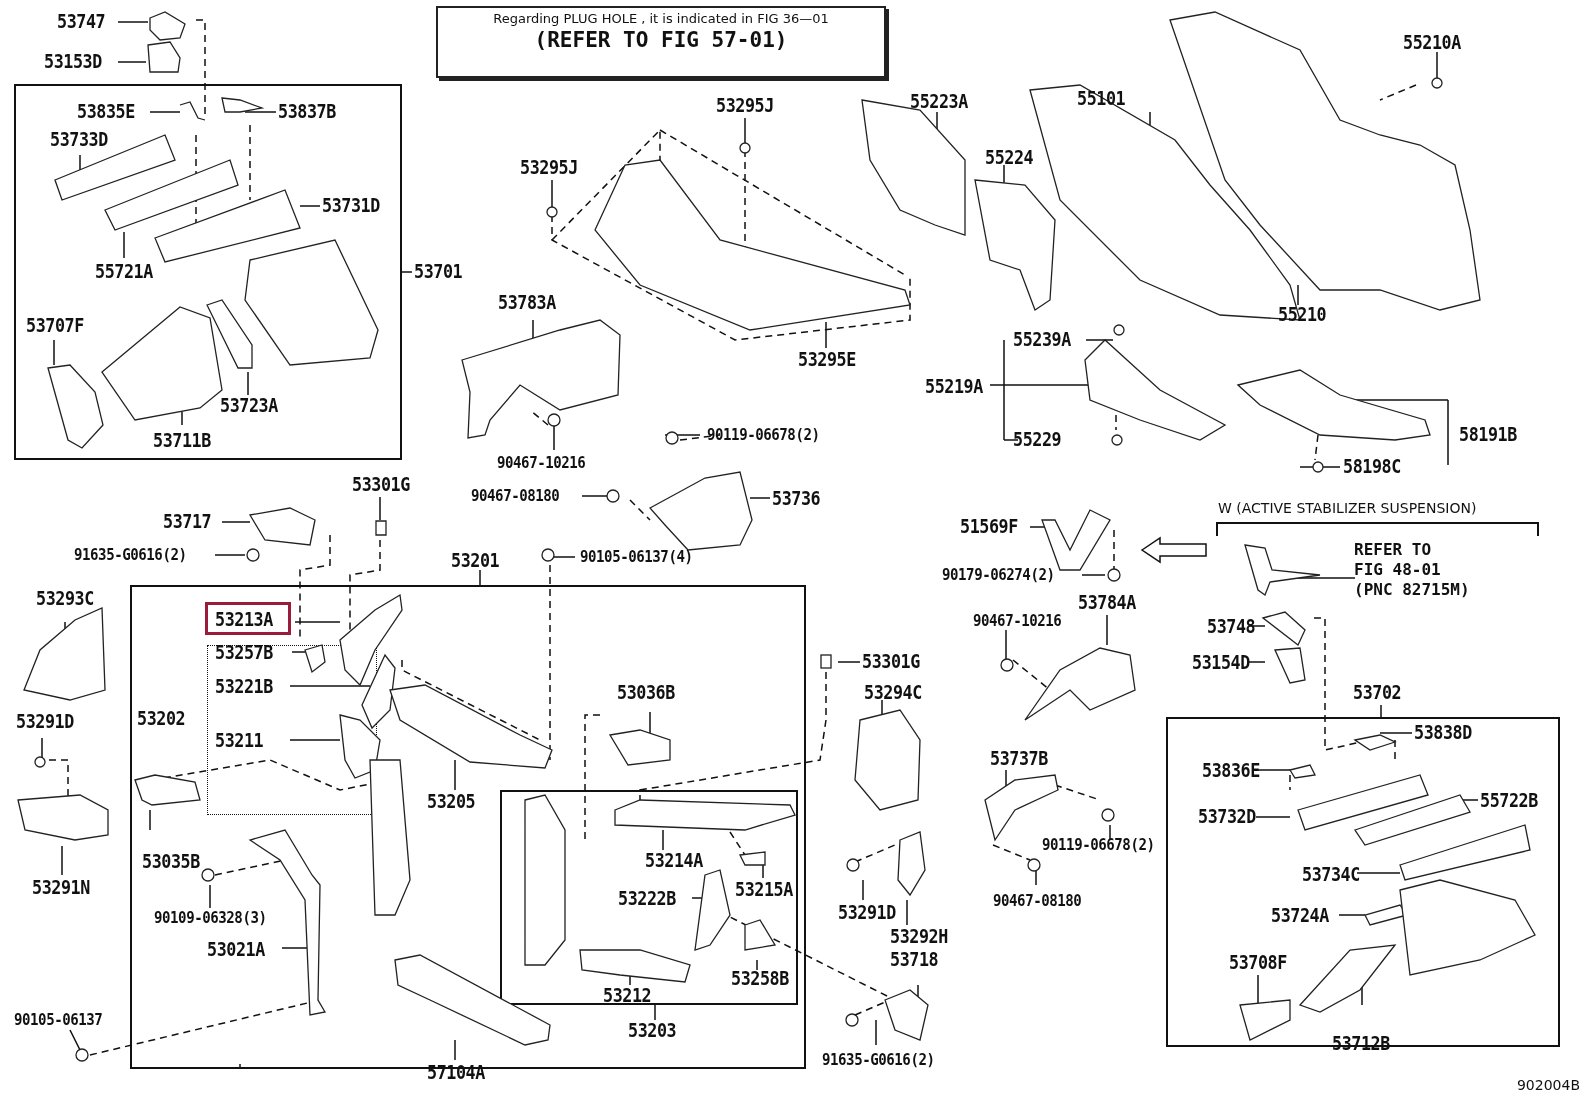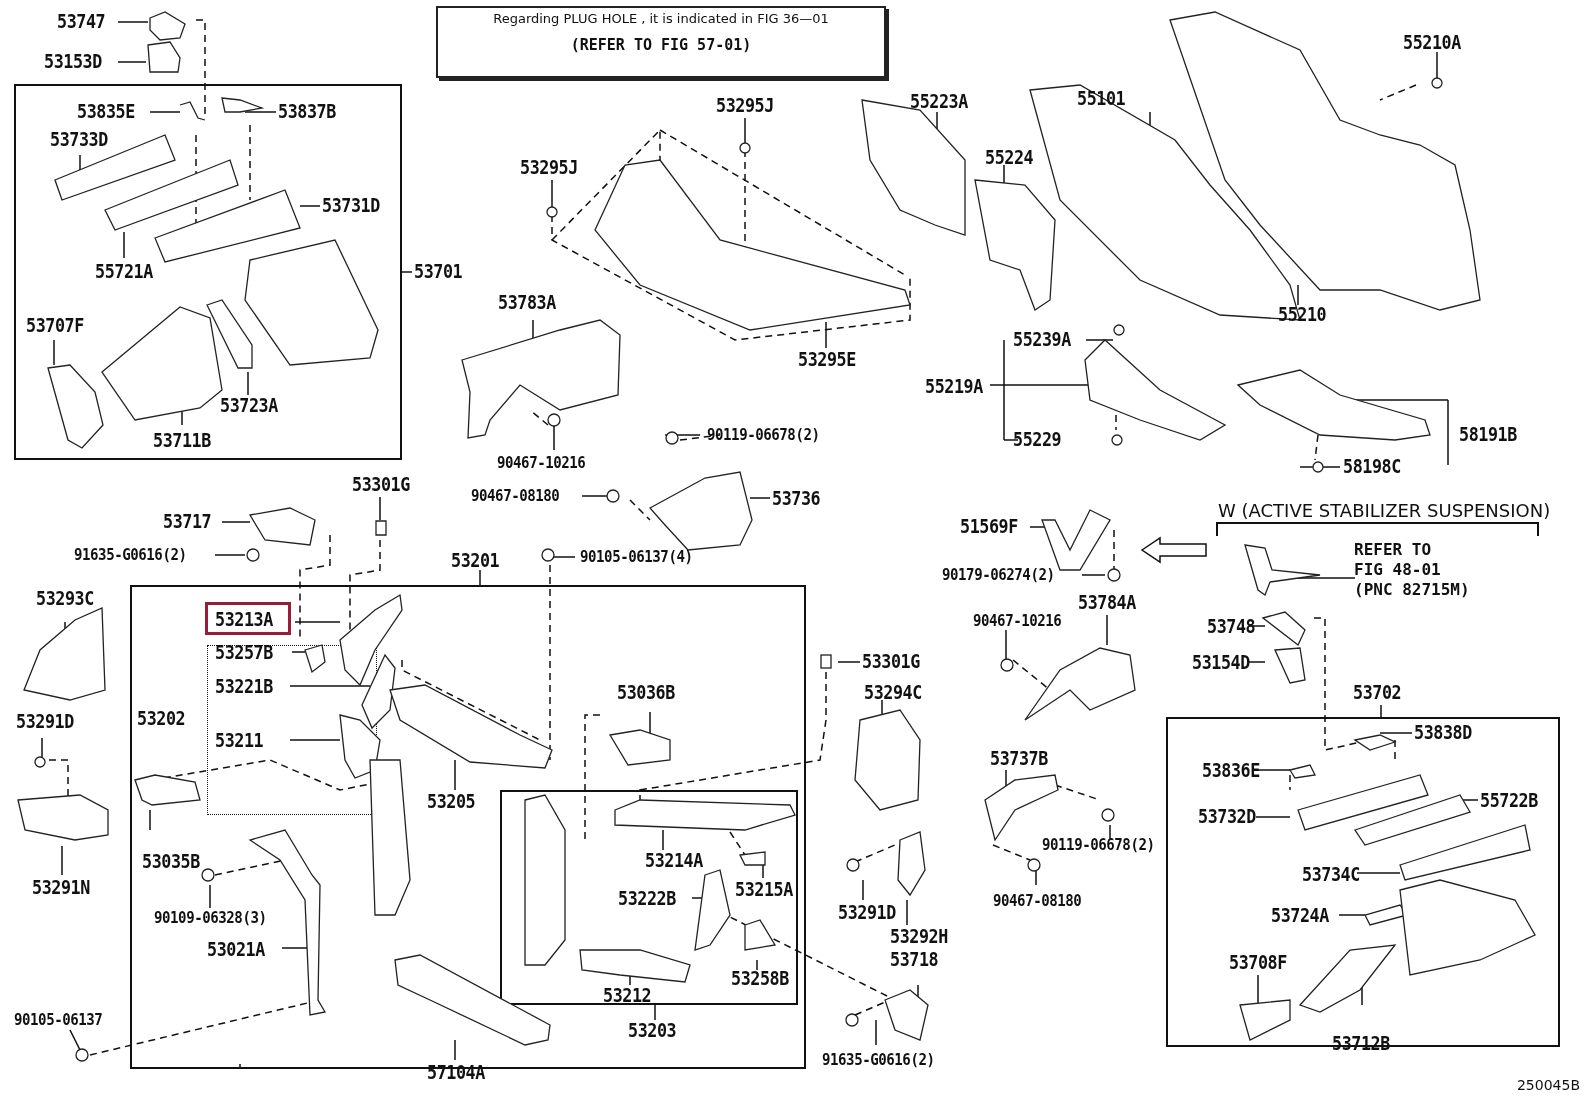--- a/index.html
+++ b/index.html
@@ -4,22 +4,22 @@
 <style>
   html,body{margin:0;padding:0;background:#fff;}
   #canvas{position:relative;width:1592px;height:1099px;background:#fff;overflow:hidden;font-family:"DejaVu Sans Mono","Liberation Mono",monospace;color:#111;}
   .lbl{position:absolute;font-size:19px;font-weight:bold;letter-spacing:-0.5px;line-height:1;white-space:nowrap;transform:scaleX(0.88);transform-origin:left top;}
   .sm{font-size:16px;}
   .frame{position:absolute;border:2px solid #111;box-sizing:border-box;}
   #lines{position:absolute;left:0;top:0;}
   .note{position:absolute;left:436px;top:6px;width:446px;height:68px;border:2px solid #222;box-shadow:3px 3px 0 #222;background:#fff;text-align:center;font-family:"DejaVu Sans","Liberation Sans",sans-serif;}
   .note .l1{font-size:13px;margin-top:5px;}
   .note .l2{font-size:13px;margin-top:3px;}
-  .note .l3{font-size:15px;font-weight:bold;font-family:"DejaVu Sans Mono",monospace;margin-top:10px;}
-  .wnote{position:absolute;left:1218px;top:500px;font-family:"DejaVu Sans","Liberation Sans",sans-serif;font-size:18px;}
+  .note .l3{font-size:21px;font-weight:bold;font-family:"DejaVu Sans Mono",monospace;margin-top:2px;}
+  .wnote{position:absolute;left:1218px;top:500px;font-family:"DejaVu Sans","Liberation Sans",sans-serif;font-size:14px;}
   .ref{position:absolute;font-size:16px;font-weight:bold;line-height:20px;white-space:pre;}
   .code{position:absolute;right:12px;bottom:6px;font-family:"DejaVu Sans","Liberation Sans",sans-serif;font-size:14px;}
   .hl{position:absolute;left:205px;top:602px;width:86px;height:33px;border:3px solid #9b1b3a;box-sizing:border-box;}
 </style>
 </head>
 <body>
 
 <div id="canvas">
 
   <div class="frame" style="left:14px;top:84px;width:388px;height:376px;"></div>
@@ -328,14 +328,14 @@
   <div class="lbl" style="left:1353px;top:683px;">53702</div>
   <div class="lbl" style="left:1414px;top:723px;">53838D</div>
   <div class="lbl" style="left:1202px;top:761px;">53836E</div>
   <div class="lbl" style="left:1198px;top:807px;">53732D</div>
   <div class="lbl" style="left:1480px;top:791px;">55722B</div>
   <div class="lbl" style="left:1302px;top:865px;">53734C</div>
   <div class="lbl" style="left:1271px;top:906px;">53724A</div>
   <div class="lbl" style="left:1229px;top:953px;">53708F</div>
   <div class="lbl" style="left:1332px;top:1034px;">53712B</div>
 
-  <div class="code">250045B</div>
+  <div class="code">902004B</div>
 </div>
 
 </body></html>

